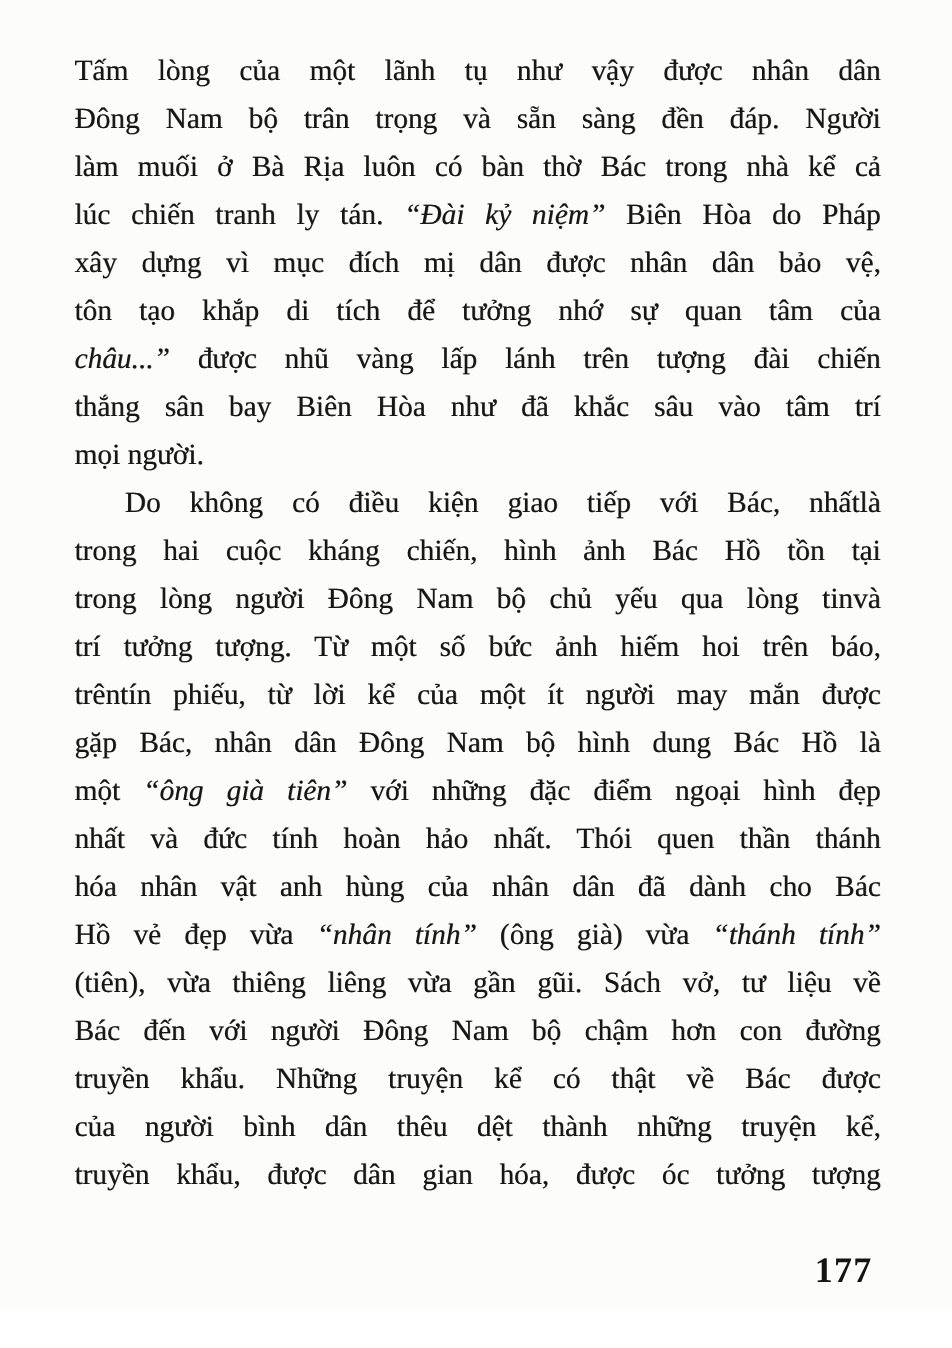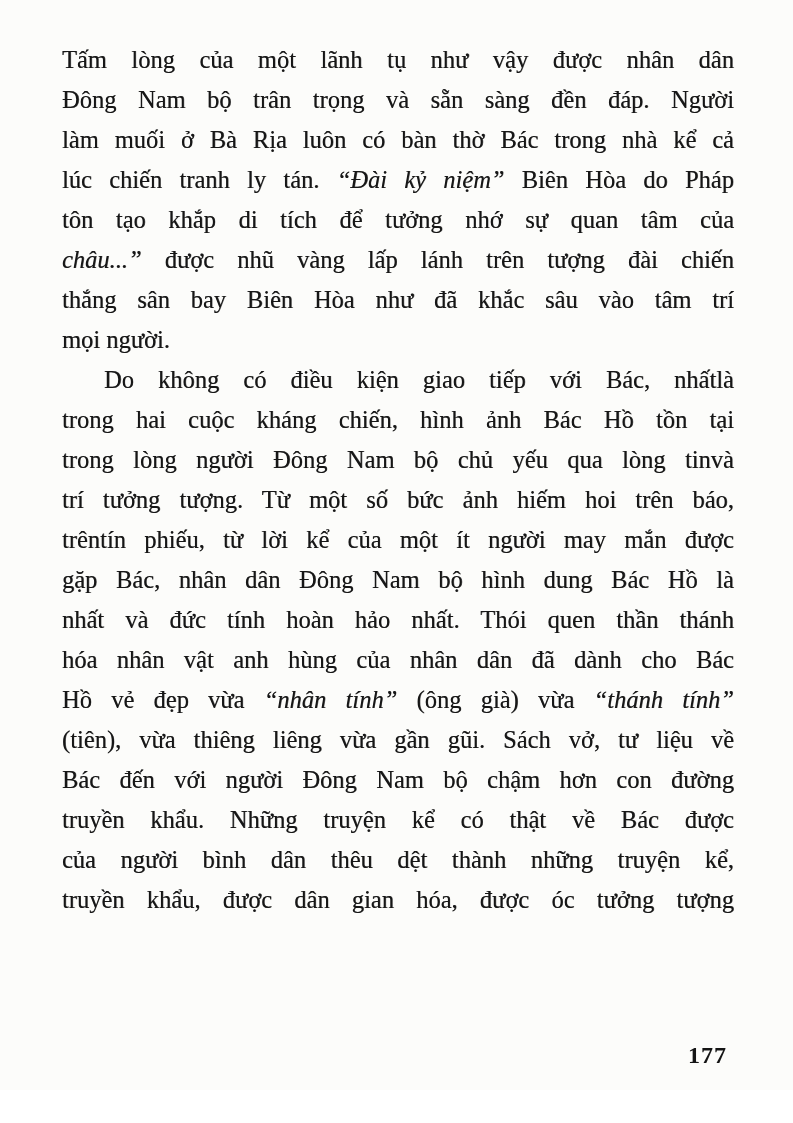--- a/index.html
+++ b/index.html
@@ -40,48 +40,50 @@
   .paragraph.indent .line:first-child {
     text-indent: 42px;
   }
   em {
     font-style: italic;
   }
   .page-number {
     position: absolute;
     right: 66px;
     top: 1042px;
-    font-size: 24px;
+    font-size: 30px;
     font-weight: bold;
     color: #141414;
     letter-spacing: 1px;
   }
 </style>
 </head>
 <body>
 
 <div class="page">
   <div class="text-block" id="text-block">
       <div class="paragraph">
         <div class="line"><span>Tấm lòng của một lãnh tụ như vậy được nhân dân</span></div>
         <div class="line"><span>Đông Nam bộ trân trọng và sẵn sàng đền đáp. Người</span></div>
         <div class="line"><span>làm muối ở Bà Rịa luôn có bàn thờ Bác trong nhà kể cả</span></div>
         <div class="line"><span>lúc chiến tranh ly tán. </span><em>“Đài kỷ niệm”</em><span> Biên Hòa do Pháp</span></div>
+        <div class="line"><span>xây dựng vì mục đích mị dân được nhân dân bảo vệ,</span></div>
         <div class="line"><span>tôn tạo khắp di tích để tưởng nhớ sự quan tâm của</span></div>
         <div class="line"><em>châu...”</em><span> được nhũ vàng lấp lánh trên tượng đài chiến</span></div>
         <div class="line"><span>thắng sân bay Biên Hòa như đã khắc sâu vào tâm trí</span></div>
         <div class="line flush"><span>mọi người.</span></div>
       </div>
       <div class="paragraph indent">
         <div class="line"><span>Do không có điều kiện giao tiếp với Bác, nhấtlà</span></div>
         <div class="line"><span>trong hai cuộc kháng chiến, hình ảnh Bác Hồ tồn tại</span></div>
         <div class="line"><span>trong lòng người Đông Nam bộ chủ yếu qua lòng tinvà</span></div>
         <div class="line"><span>trí tưởng tượng. Từ một số bức ảnh hiếm hoi trên báo,</span></div>
         <div class="line"><span>trêntín phiếu, từ lời kể của một ít người may mắn được</span></div>
         <div class="line"><span>gặp Bác, nhân dân Đông Nam bộ hình dung Bác Hồ là</span></div>
+        <div class="line"><span>một </span><em>“ông già tiên”</em><span> với những đặc điểm ngoại hình đẹp</span></div>
         <div class="line"><span>nhất và đức tính hoàn hảo nhất. Thói quen thần thánh</span></div>
         <div class="line"><span>hóa nhân vật anh hùng của nhân dân đã dành cho Bác</span></div>
         <div class="line"><span>Hồ vẻ đẹp vừa </span><em>“nhân tính”</em><span> (ông già) vừa </span><em>“thánh tính”</em></div>
         <div class="line"><span>(tiên), vừa thiêng liêng vừa gần gũi. Sách vở, tư liệu về</span></div>
         <div class="line"><span>Bác đến với người Đông Nam bộ chậm hơn con đường</span></div>
         <div class="line"><span>truyền khẩu. Những truyện kể có thật về Bác được</span></div>
         <div class="line"><span>của người bình dân thêu dệt thành những truyện kể,</span></div>
         <div class="line"><span>truyền khẩu, được dân gian hóa, được óc tưởng tượng</span></div>
       </div>
     </div>

